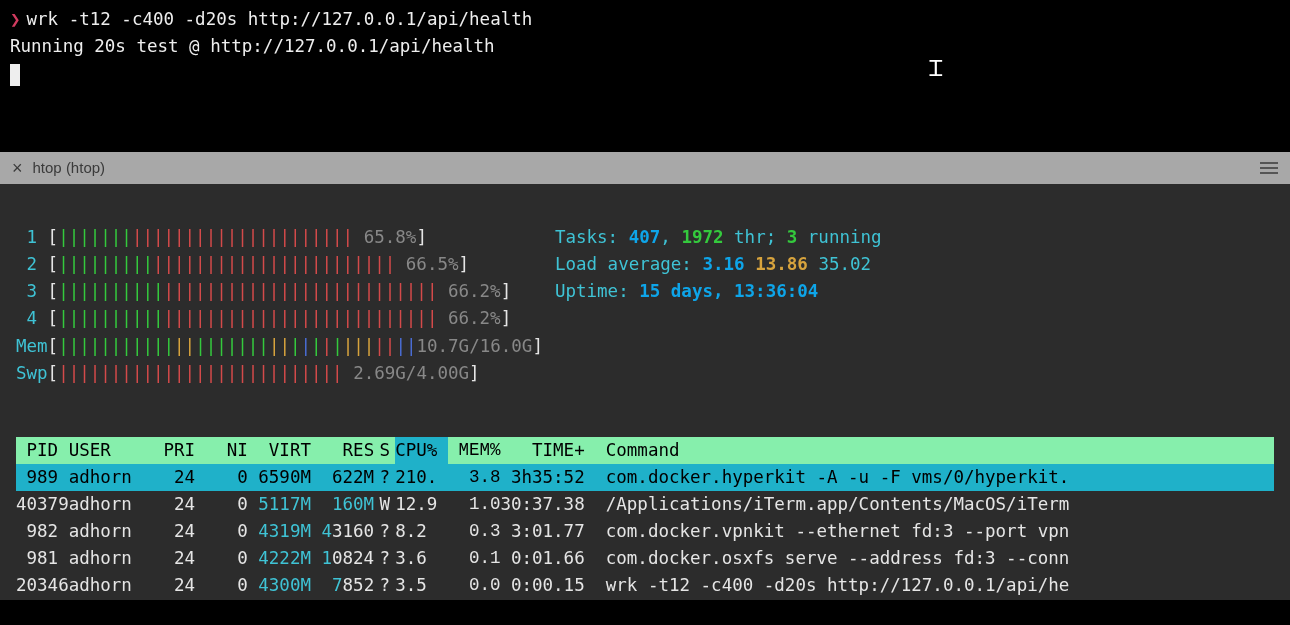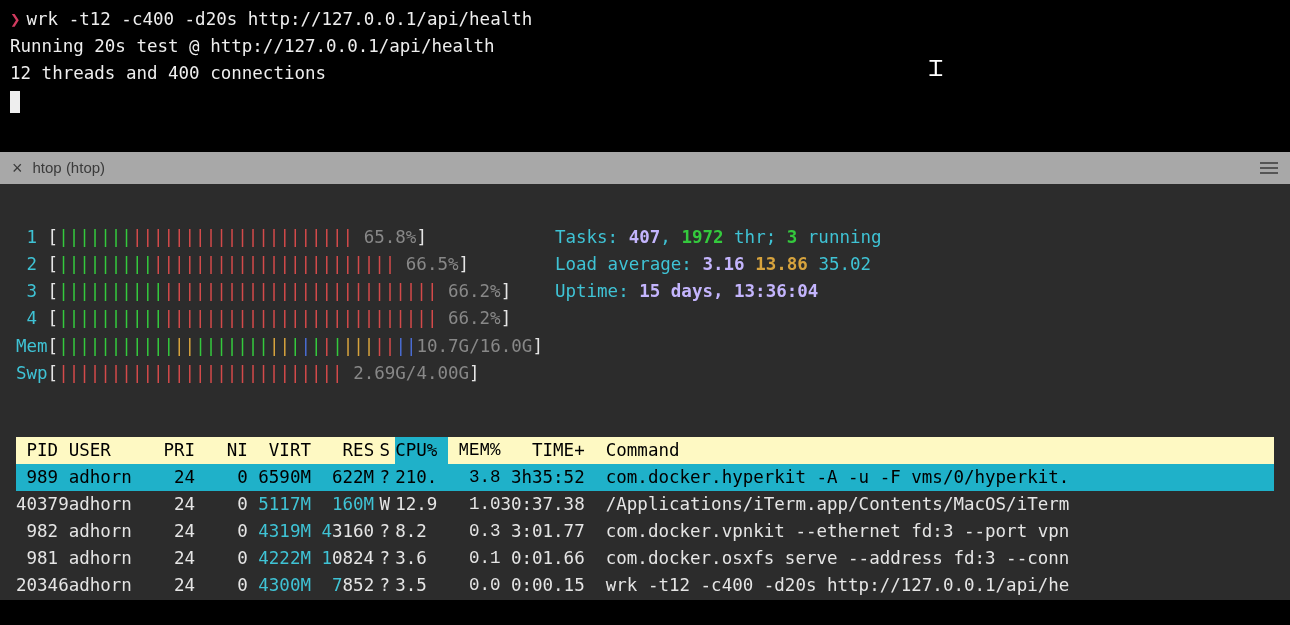--- a/index.html
+++ b/index.html
@@ -63,26 +63,26 @@
   .lbl  { color:#3fc3d5; display:inline-block; width: 3ch; text-align:right; padding-right:1ch;}
   .lblm { color:#3fc3d5; display:inline-block; width: 3ch; padding-right:0;}
   .bracket { color:#e5e5e5; }
   .bars { letter-spacing: 0px; }
   .g { color:#34c93d; }
   .r { color:#d44a4a; }
   .o { color:#d7a33d; }
   .b { color:#4a6cd4; }
   .c { color:#3fc3d5; }
   .dim { color:#888; }
-  .wht { color:#c4b5fd; }
+  .wht { color:#0ea5e9; }
   .bold { font-weight:bold; }
   .sysline { white-space:nowrap; }
   .process-header {
     margin-top: 50px;
-    background: #fef9c3;
+    background: #86efac;
     color: #000;
     display: flex;
     white-space: pre;
   }
   .ph-sort {
     background: #1fb1c9;
   }
   .process-rows { }
   .proc-row {
     display: flex;
@@ -108,21 +108,20 @@
   .proc-row.highlight .cy { color:#000000; }
 </style>
 </head>
 <body>
 
 <div class="top-terminal">
   <div>
     <span class="prompt-sym">❯</span><span class="cmd-text">wrk -t12 -c400 -d20s http://127.0.0.1/api/health</span>
   </div>
   <div class="cmd-text">Running 20s test @ http://127.0.0.1/api/health</div>
-  <div class="cmd-text">  12 threads and 400 connections</div>
   <div><span class="cursor-block"></span></div>
   <div class="ibeam-cursor">Ꮖ</div>
 </div>
 
 <div class="tab-bar">
   <div class="left">
     <span class="tab-close">×</span>
     <span>htop (htop)</span>
   </div>
   <div class="hamburger">

